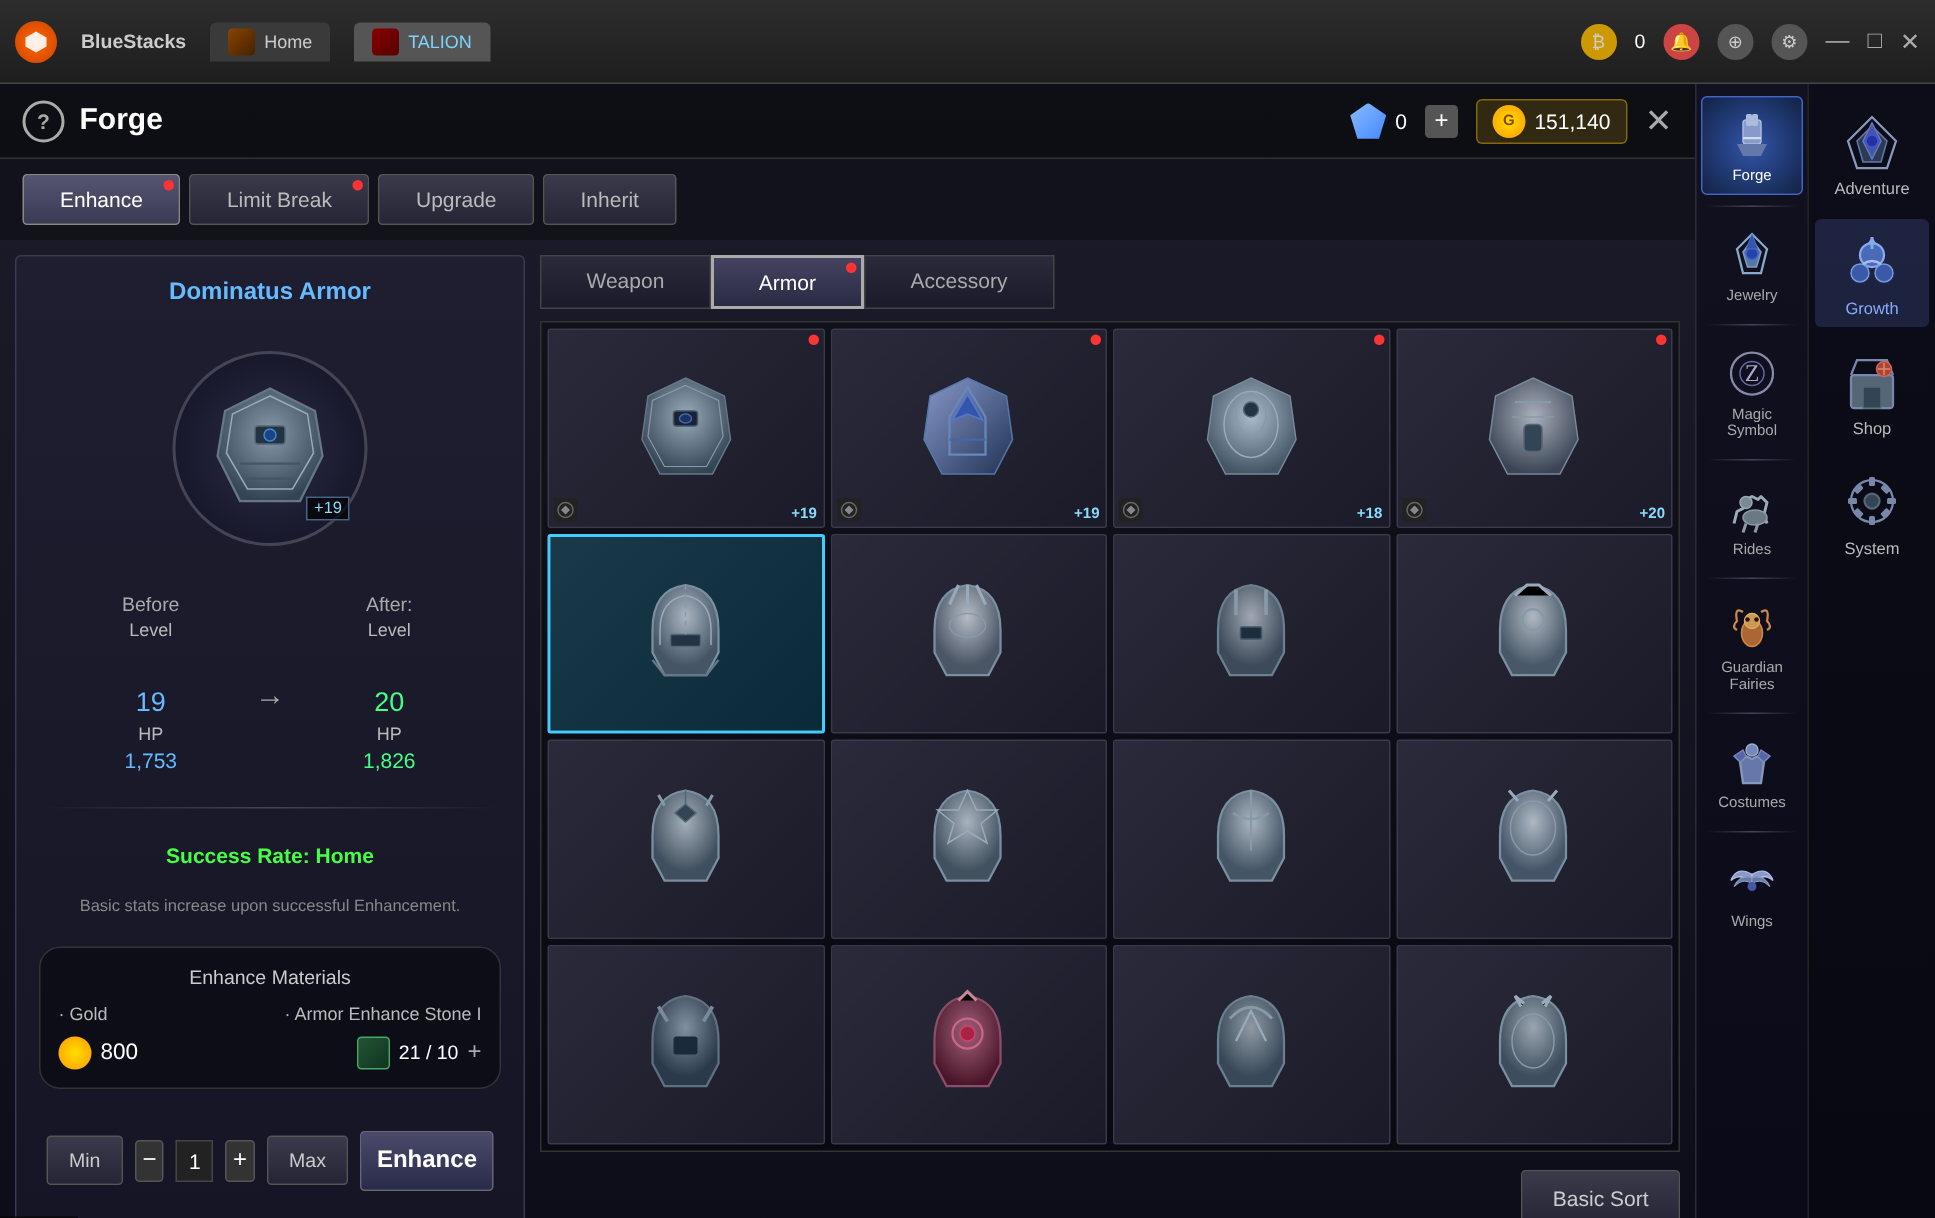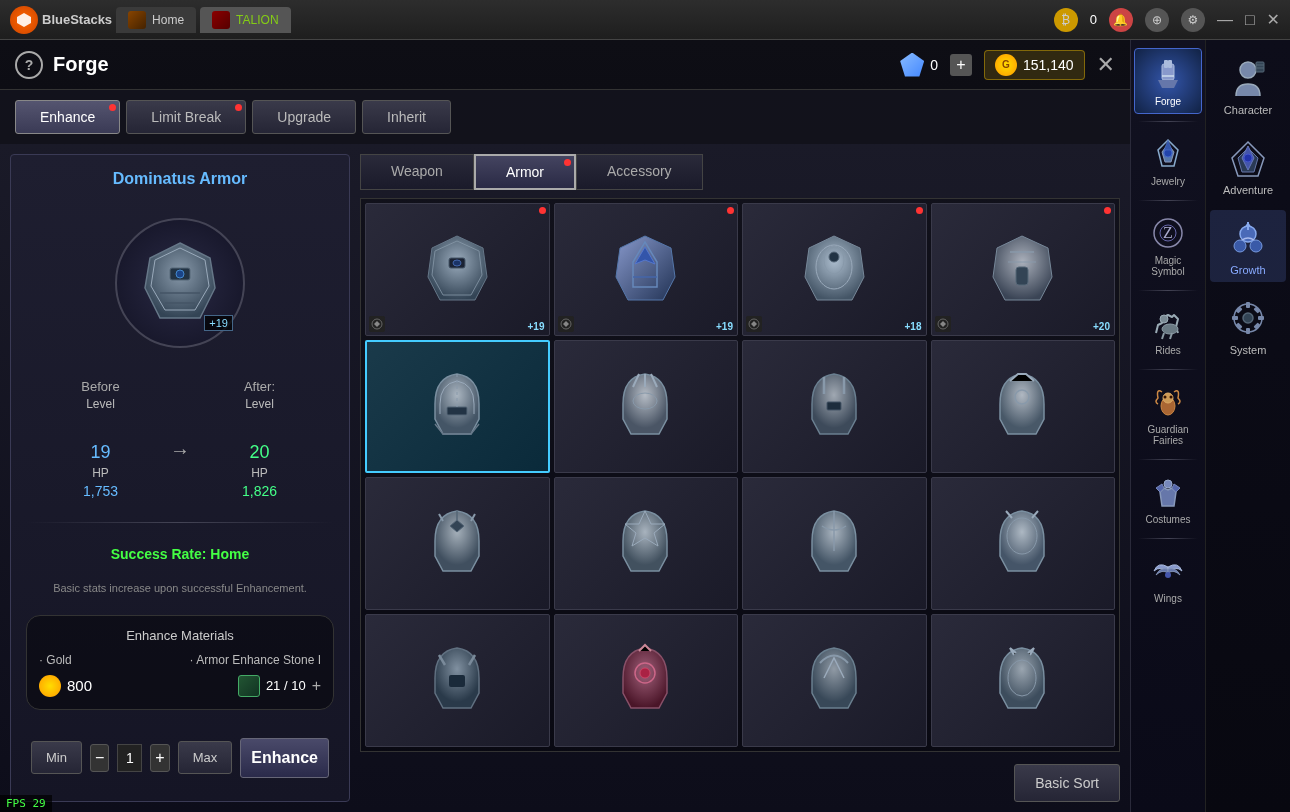--- a/index.html
+++ b/index.html
@@ -8,26 +8,26 @@
       height: 812px;
       background: #1a1a2e;
       font-family: 'Arial', sans-serif;
       overflow: hidden;
       position: relative;
     }
 
     
     #taskbar {
       width: 100%;
-      height: 40px;
+      height: 56px;
       background: linear-gradient(180deg, #2d2d2d 0%, #1e1e1e 100%);
       display: flex;
       align-items: center;
       padding: 0 10px;
-      gap: 4px;
+      gap: 16px;
       border-bottom: 1px solid #444;
     }
     .bluestacks-logo {
       width: 28px; height: 28px;
       background: radial-gradient(circle, #ff6600, #cc4400);
       border-radius: 50%;
       display: flex; align-items: center; justify-content: center;
       color: white; font-size: 10px; font-weight: bold;
     }
     .taskbar-title {
@@ -36,21 +36,21 @@
     .taskbar-tab {
       display: flex; align-items: center; gap: 6px;
       background: #3a3a3a;
       padding: 4px 12px;
       border-radius: 4px 4px 0 0;
       color: #ccc;
       font-size: 12px;
     }
     .taskbar-tab.active {
       background: #555;
-      color: #84cc16;
+      color: #7dd3fc;
     }
     .tab-icon {
       width: 18px; height: 18px;
       background: linear-gradient(135deg, #884400, #442200);
       border-radius: 3px;
     }
     .taskbar-right {
       margin-left: auto;
       display: flex;
       align-items: center;
@@ -1106,32 +1106,20 @@
           <path d="M18,20 Q24,16 30,22 Q26,14 18,16Z" fill="#6677aa" stroke="#8899bb" stroke-width="0.8"></path>
           <circle cx="18" cy="22" r="3" fill="#4455aa"></circle>
         </svg>
       </div>
       <span class="sidebar-item-label">Wings</span>
     </div>
   </div>
 
   <div id="far-right-nav">
 
-    <div class="nav-item">
-      <div class="nav-icon">
-        <svg width="40" height="40" viewBox="0 0 40 40">
-          <circle cx="20" cy="12" r="8" fill="#7788aa" stroke="#9aaabb" stroke-width="1.5"></circle>
-          <path d="M8,38 Q8,26 20,26 Q32,26 32,38" fill="#7788aa" stroke="#9aaabb" stroke-width="1.5"></path>
-          <rect x="28" y="4" width="8" height="10" rx="1" fill="#334455" stroke="#556677" stroke-width="1"></rect>
-          <line x1="28" y1="7" x2="36" y2="7" stroke="#556677"></line>
-          <line x1="28" y1="10" x2="36" y2="10" stroke="#556677"></line>
-        </svg>
-      </div>
-      <span class="nav-label">Character</span>
-    </div>
 
     <div class="nav-item">
       <div class="nav-icon">
         <svg width="40" height="40" viewBox="0 0 40 40">
           <polygon points="20,4 36,20 30,38 10,38 4,20" fill="none" stroke="#8899bb" stroke-width="1.5"></polygon>
           <polygon points="20,10 30,20 26,34 14,34 10,20" fill="#2a3a55" stroke="#6677aa" stroke-width="1"></polygon>
           <path d="M14,20 L20,8 L26,20 L20,32Z" fill="#4455aa" stroke="#6677bb" stroke-width="1"></path>
           <circle cx="20" cy="20" r="4" fill="#2233aa" stroke="#4455cc"></circle>
         </svg>
       </div>
@@ -1147,20 +1135,33 @@
           <path d="M14,22 Q20,18 26,22" fill="none" stroke="#aabbee" stroke-width="1.5"></path>
 
           <path d="M20,4 L16,10 L20,8 L24,10Z" fill="#88aaee"></path>
           <line x1="20" y1="4" x2="20" y2="12" stroke="#88aaee" stroke-width="2"></line>
         </svg>
       </div>
       <span class="nav-label" style="color:#88aaff;">Growth</span>
     </div>
 
 
+    <div class="nav-item">
+      <div class="nav-icon">
+        <svg width="40" height="40" viewBox="0 0 40 40">
+          <rect x="6" y="16" width="28" height="22" rx="2" fill="#556677" stroke="#7788aa" stroke-width="1.5"></rect>
+          <path d="M6,16 L10,6 L30,6 L34,16" fill="none" stroke="#7788aa" stroke-width="1.5"></path>
+          <rect x="14" y="24" width="12" height="14" rx="1" fill="#334455" stroke="#556677"></rect>
+          <circle cx="28" cy="12" r="5" fill="#aa4433" stroke="#cc6655" stroke-width="1"></circle>
+          <line x1="28" y1="8" x2="28" y2="16" stroke="#dd8877" stroke-width="1"></line>
+          <line x1="24" y1="12" x2="32" y2="12" stroke="#dd8877" stroke-width="1"></line>
+        </svg>
+      </div>
+      <span class="nav-label">Shop</span>
+    </div>
 
     <div class="nav-item">
       <div class="nav-icon">
         <svg width="40" height="40" viewBox="0 0 40 40">
           <circle cx="20" cy="20" r="14" fill="none" stroke="#7788aa" stroke-width="1.5"></circle>
           <circle cx="20" cy="20" r="5" fill="#334455" stroke="#556677" stroke-width="1.5"></circle>
 
           <rect x="18" y="4" width="4" height="6" rx="1" fill="#7788aa"></rect>
           <rect x="18" y="30" width="4" height="6" rx="1" fill="#7788aa"></rect>
           <rect x="4" y="18" width="6" height="4" rx="1" fill="#7788aa"></rect>

